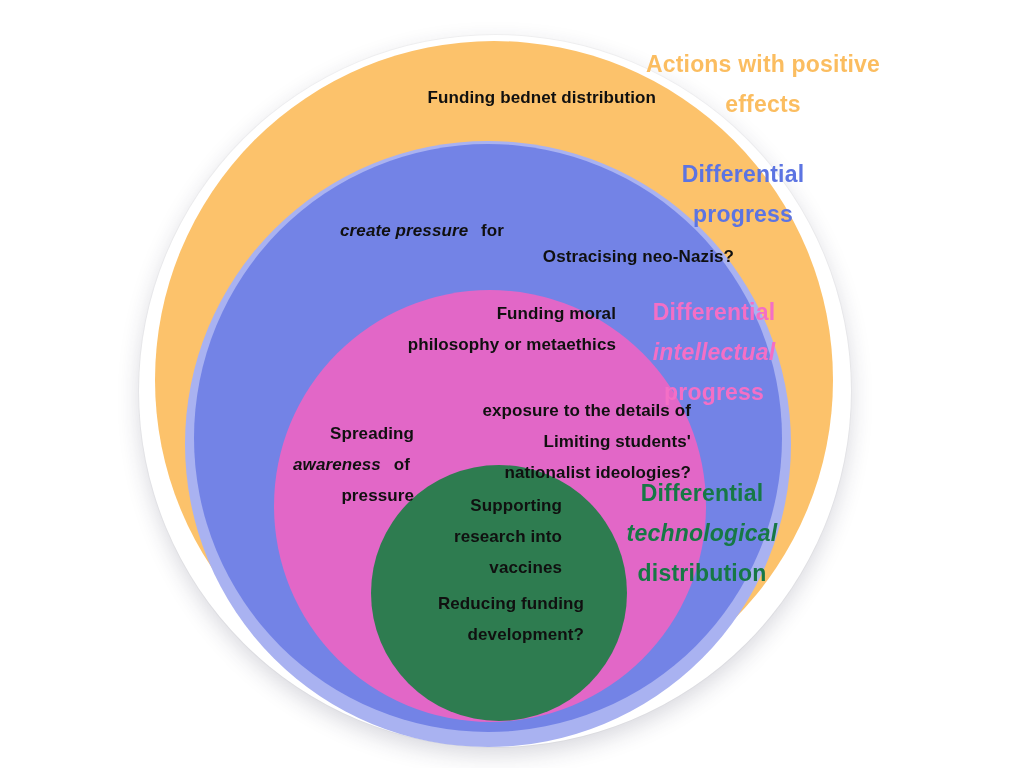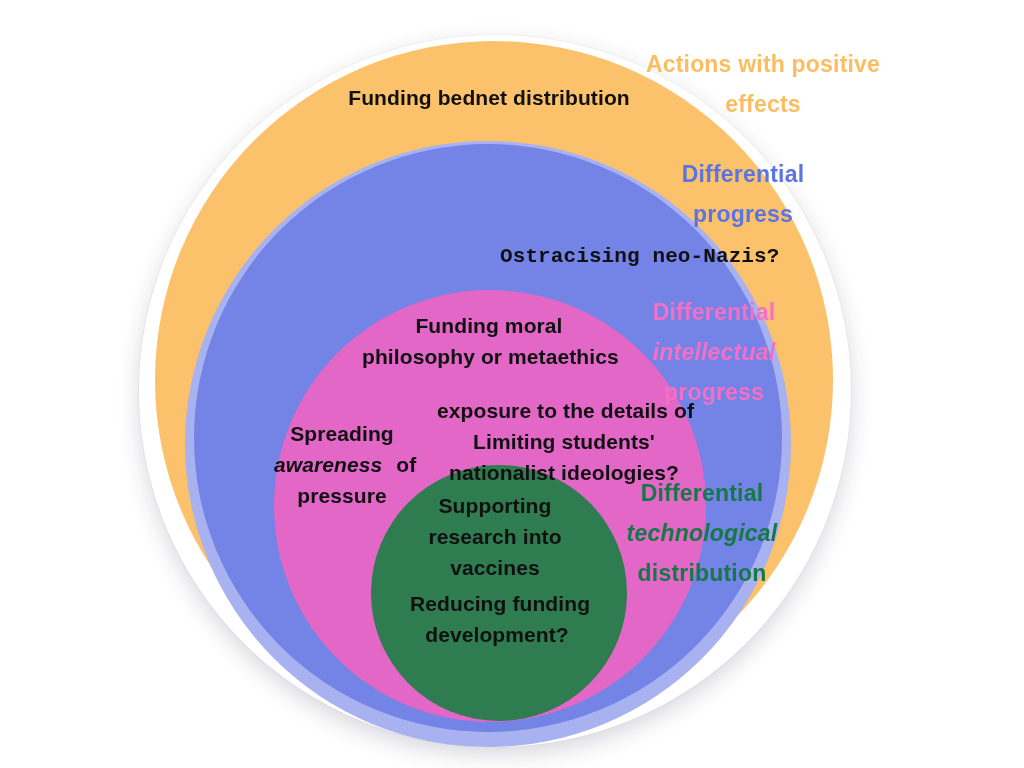--- a/index.html
+++ b/index.html
@@ -18,41 +18,41 @@
     background: #ffffff;
     box-shadow: 0 8px 22px rgba(40, 40, 70, 0.18), 0 0 0 1px rgba(0,0,0,0.03);
   }
   .c-positive      { left: 147px; top: 33px;  width: 678px; height: 678px; }
   .c-halo          { left: 177px; top: 133px; width: 606px; height: 606px; }
   .c-progress      { left: 186px; top: 136px; width: 588px; height: 588px; }
   .c-intellectual  { left: 266px; top: 282px; width: 432px; height: 432px; }
   .c-technological { left: 363px; top: 457px; width: 256px; height: 256px; }
 
   .label {
-    position: absolute; text-align: center;
-    font-weight: 700; font-size: 21px; line-height: 23px;
+    position: absolute; text-align: right;
+    font-weight: 700; font-size: 17px; line-height: 23px;
     color: #101010; letter-spacing: 0.1px;
   }
   .title {
     position: absolute; text-align: center;
     font-weight: 700; font-size: 23px; line-height: 32px;
     letter-spacing: 0.2px;
   }
   .line { white-space: nowrap; }
   em { font-style: italic; }
 
   .t-positive      { left: 610px; top: 32px;  width: 290px; }
   .t-progress      { left: 625px; top: 142px; width: 220px; }
   .t-intellectual  { left: 616px; top: 280px; width: 180px; }
   .t-technological { left: 594px; top: 461px; width: 200px; }
 
   .l-bednet    { left: 306px; top: 70px;  width: 350px; }
   .l-march     { left: 258px; top: 203px; width: 250px; }
-  .l-nazis     { left: 484px; top: 229px; width: 250px; font-family: Liberation Mono, monospace; }
-  .l-moral     { left: 346px; top: 298px; width: 270px; }
+  .l-nazis     { left: 484px; top: 229px; width: 250px; }
+  .l-moral     { left: 346px; top: 286px; width: 270px; }
   .l-students  { left: 421px; top: 383px; width: 270px; }
   .l-awareness { left: 254px; top: 406px; width: 160px; }
   .l-vaccines  { left: 412px; top: 478px; width: 150px; }
   .l-agi       { left: 394px; top: 576px; width: 190px; }
 </style>
 </head>
 <body>
 
 <div class="canvas">
 
@@ -83,20 +83,21 @@
     <div class="line">Differential</div>
     <div class="line"><em>technological</em></div>
     <div class="line">distribution</div>
   </div>
 
   <div class="label l-bednet">
     <div class="line">Funding bednet distribution</div>
   </div>
 
   <div class="label l-march">
+    <div class="line"><em>create pressure</em><span> for</span></div>
   </div>
 
   <div class="label l-nazis">
     <div class="line">Ostracising neo-Nazis?</div>
   </div>
 
   <div class="label l-moral">
     <div class="line">Funding moral</div>
     <div class="line">philosophy or metaethics</div>
   </div>

